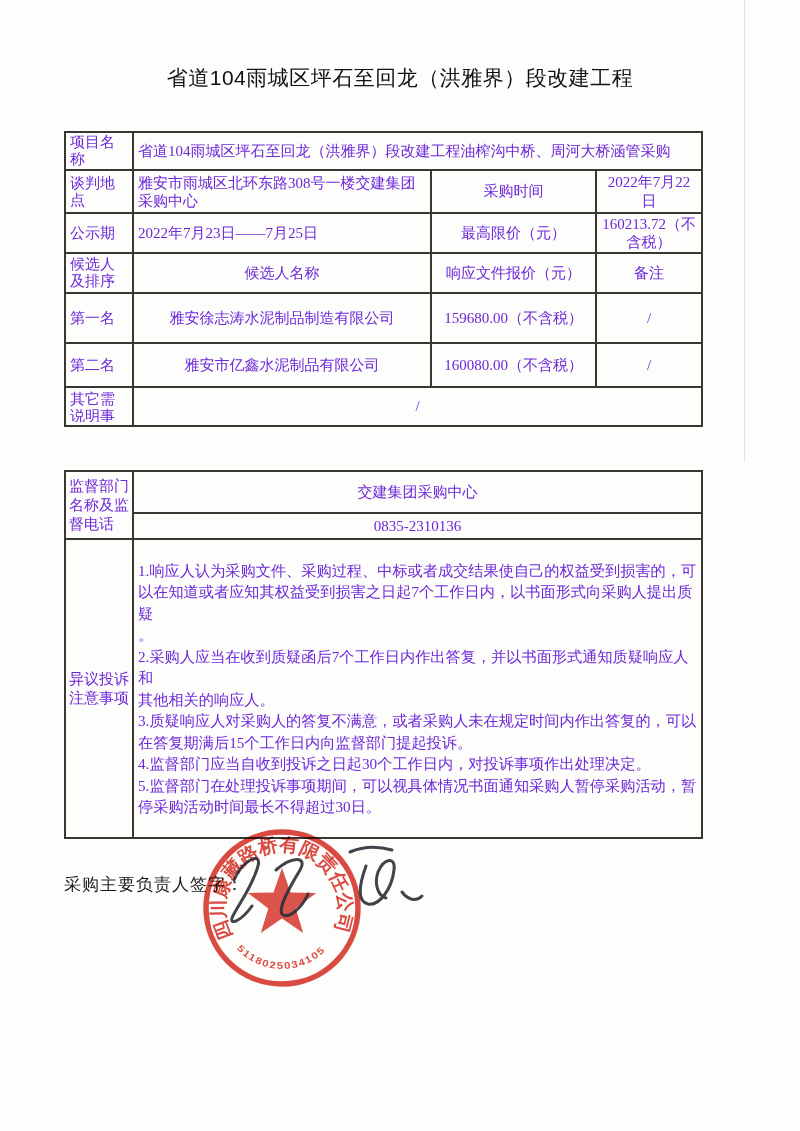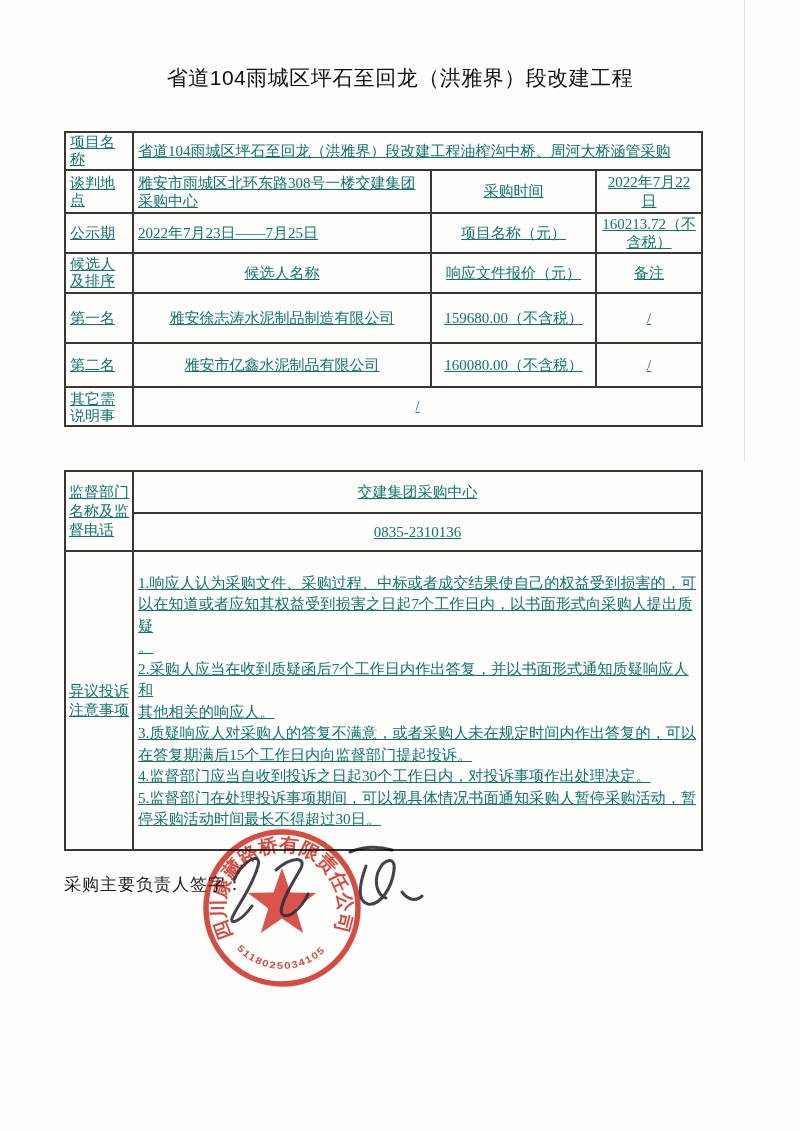--- a/index.html
+++ b/index.html
@@ -23,22 +23,21 @@
     font-size:21px;
     line-height:29px;
     color:#111;
     letter-spacing:0.5px;
   }
   table.sheet{
     position:absolute;
     border-collapse:collapse;
     table-layout:fixed;
     font-size:15px;
-    color:#0f766e;
-    text-decoration:underline;
+    color:#6d28d9;
   }
   table.sheet td{
     border:2px solid #3a3733;
     padding:1px 4px;
     vertical-align:middle;
     overflow:hidden;
   }
   #table1{left:64px;top:131px;width:637px;}
   #table2{left:64px;top:470px;width:637px;}
   td.lbl{text-align:left;padding-left:4px;line-height:17px;}
@@ -87,21 +86,21 @@
   </tr>
   <tr style="height:43px">
     <td class="lbl">谈判地点</td>
     <td class="l wrap2">雅安市雨城区北环东路308号一楼交建集团采购中心</td>
     <td class="c">采购时间</td>
     <td class="c">2022年7月22日</td>
   </tr>
   <tr style="height:39px">
     <td class="lbl">公示期</td>
     <td class="l">2022年7月23日——7月25日</td>
-    <td class="c">项目名称（元）</td>
+    <td class="c">最高限价（元）</td>
     <td class="c wrap2">160213.72（不含税）</td>
   </tr>
   <tr style="height:40px">
     <td class="lbl">候选人及排序</td>
     <td class="c">候选人名称</td>
     <td class="c">响应文件报价（元）</td>
     <td class="c">备注</td>
   </tr>
   <tr style="height:50px">
     <td class="lbl">第一名</td>
@@ -127,21 +126,21 @@
 <table class="sheet" id="table2">
   <colgroup>
       <col style="width:68px">
       <col style="width:569px">
     </colgroup>
   <tbody>
       <tr style="height:42px">
     <td class="lbl2" rowspan="2">监督部门名称及监督电话</td>
     <td class="c">交建集团采购中心</td>
   </tr>
-  <tr style="height:38px">
+  <tr style="height:26px">
     <td class="c">0835-2310136</td>
   </tr>
   <tr style="height:299px">
     <td class="lbl2 thick-top">异议投诉注意事项</td>
     <td class="thick-top obj-cell">
       <div class="obj-lines">
         <div>1.响应人认为采购文件、采购过程、中标或者成交结果使自己的权益受到损害的，可</div>
         <div>以在知道或者应知其权益受到损害之日起7个工作日内，以书面形式向采购人提出质疑</div>
         <div>。</div>
         <div>2.采购人应当在收到质疑函后7个工作日内作出答复，并以书面形式通知质疑响应人和</div>

